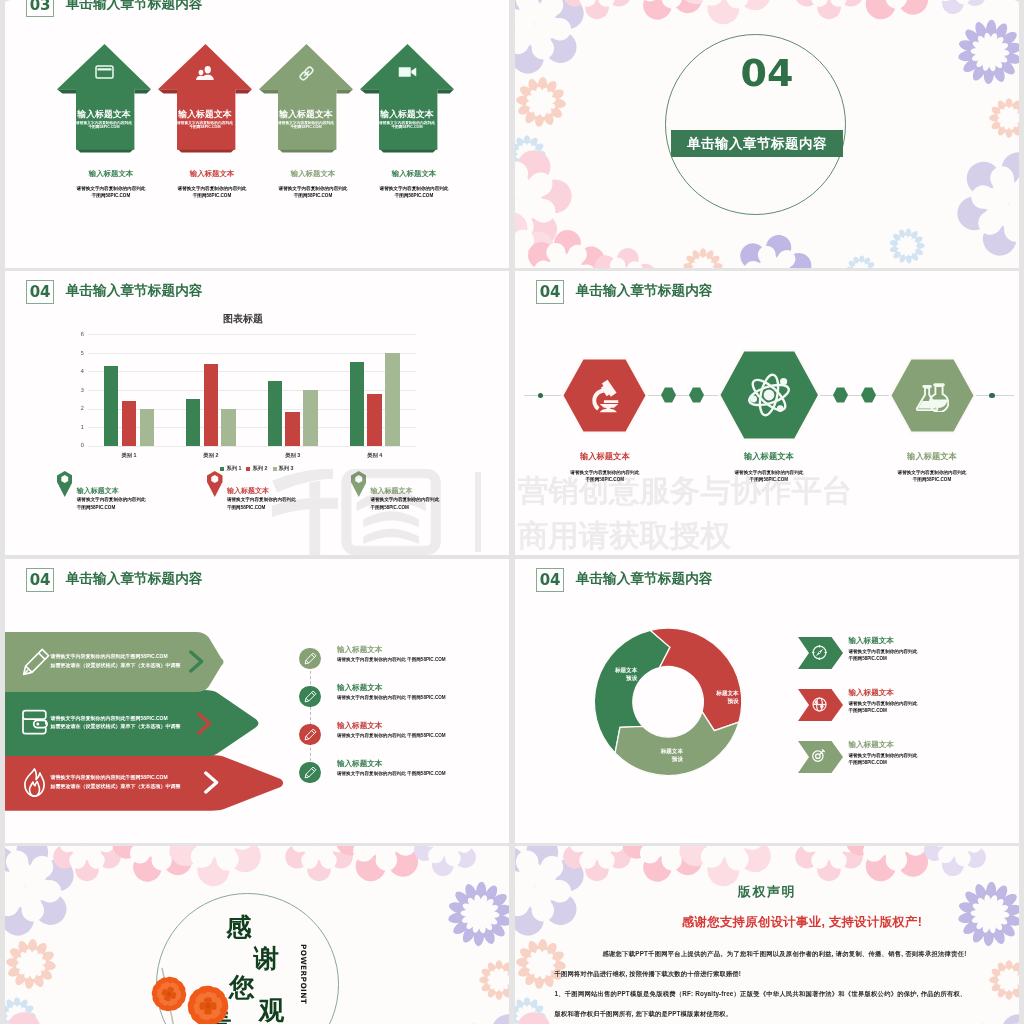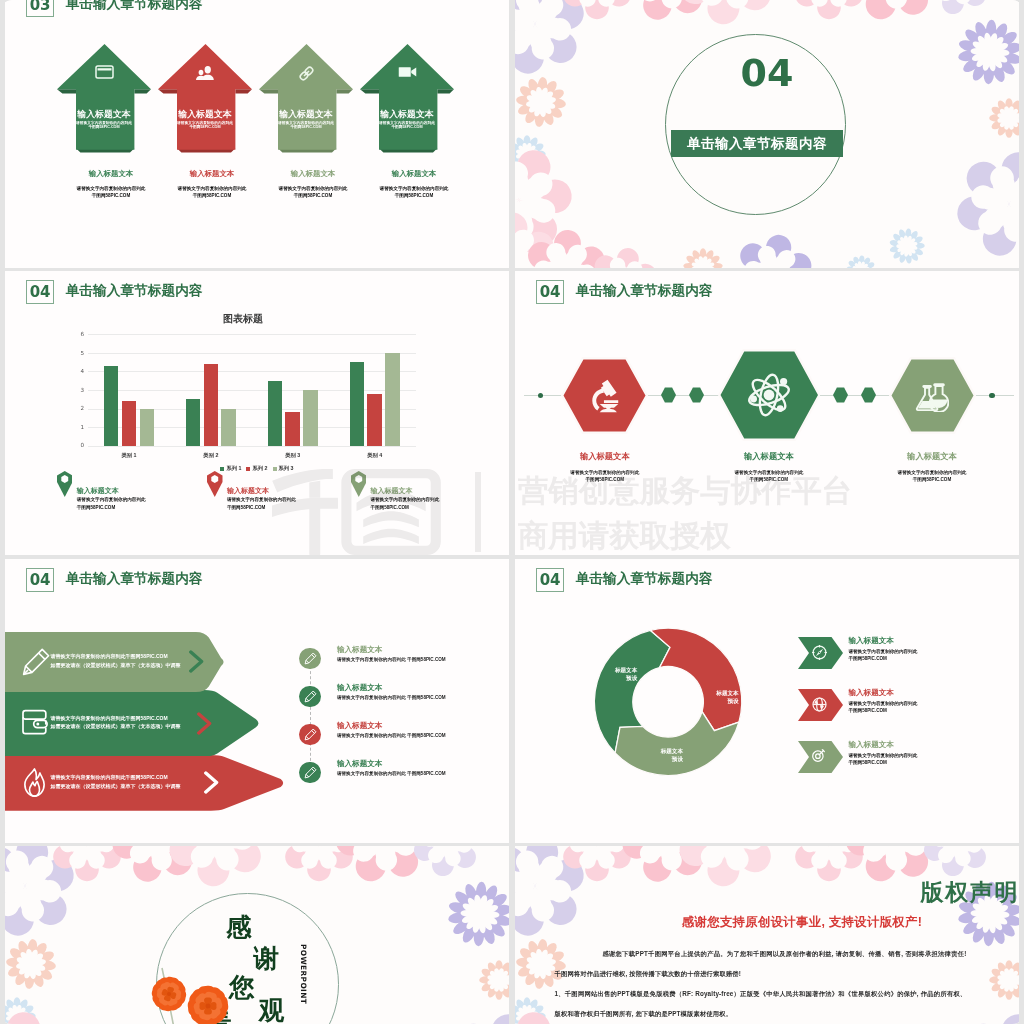--- a/index.html
+++ b/index.html
@@ -74,21 +74,21 @@
   .fr{position:absolute;}
   .frtit{position:absolute;font-size:7.6px;font-weight:bold;line-height:8px;}
   .frbod{position:absolute;font-size:4.6px;color:#161616;font-weight:bold;line-height:7.2px;white-space:pre-line;}
 
   
   .thx{position:absolute;color:#12401f;font-weight:bold;font-size:25.5px;line-height:25px;}
   .ppwd{position:absolute;color:#1a1a1a;font-weight:bold;font-size:7.4px;letter-spacing:0.4px;
       writing-mode:vertical-rl;font-family:"DejaVu Sans",sans-serif;}
 
   
-  .cptit{position:absolute;width:100%;text-align:right;color:#2f7048;font-weight:bold;font-size:23px;letter-spacing:1.6px;line-height:18px;}
+  .cptit{position:absolute;width:100%;text-align:center;color:#2f7048;font-weight:bold;font-size:13px;letter-spacing:1.6px;line-height:18px;}
   .cpsub{position:absolute;width:100%;text-align:center;color:#d63a37;font-weight:bold;font-size:12.4px;letter-spacing:.3px;line-height:13px;}
   .cppar{position:absolute;color:#2c2c2c;font-size:6.3px;font-weight:bold;line-height:19.8px;text-align:justify;letter-spacing:0.15px;}
 
   
   .wmlayer{mix-blend-mode:multiply;}
   .wmtxt{position:absolute;color:#ededed;font-size:30.4px;font-weight:bold;letter-spacing:0px;white-space:nowrap;line-height:33px;}
 </style>
 </head>
 <body>
 

